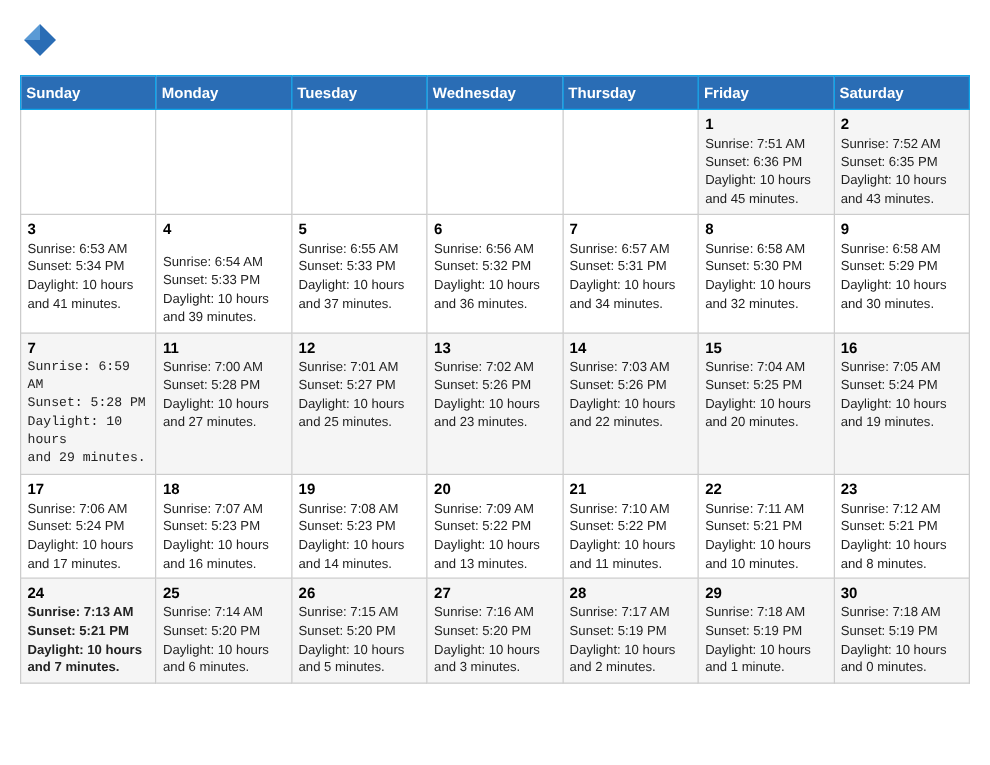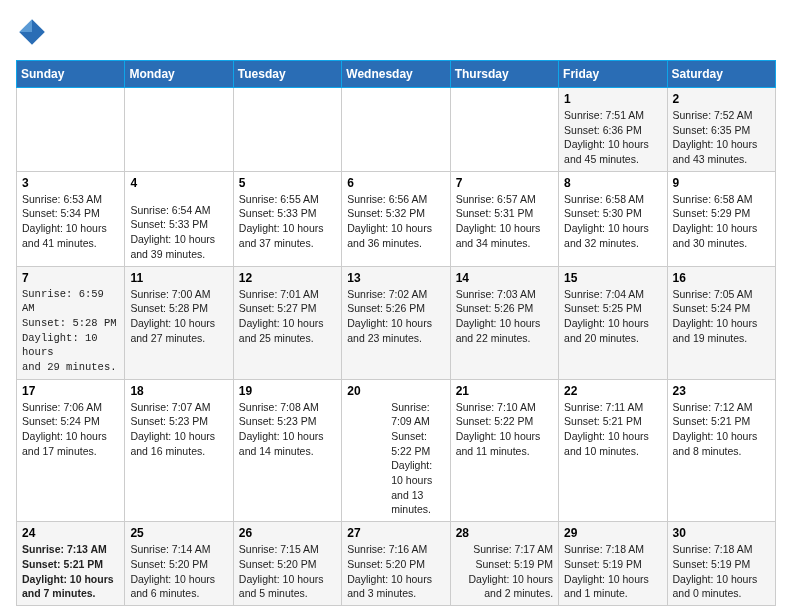--- a/index.html
+++ b/index.html
@@ -261,21 +261,21 @@
         </td>
         <td style="background: rgb(255, 255, 255);">
           <span class="day-num">19</span>
           <div class="day-detail" style="white-space: pre-line;">Sunrise: 7:08 AM
 Sunset: 5:23 PM
 Daylight: 10 hours
 and 14 minutes.</div>
         </td>
         <td style="background: rgb(255, 255, 255);">
           <span class="day-num">20</span>
-          <div class="day-detail" style="white-space: pre-line; margin-left: 44px;">Sunrise: 7:09 AM
+          <div class="day-detail" style="white-space: pre-line;">Sunrise: 7:09 AM
 Sunset: 5:22 PM
 Daylight: 10 hours
 and 13 minutes.</div>
         </td>
         <td style="background: rgb(255, 255, 255);">
           <span class="day-num">21</span>
           <div class="day-detail" style="white-space: pre-line;">Sunrise: 7:10 AM
 Sunset: 5:22 PM
 Daylight: 10 hours
 and 11 minutes.</div>
@@ -319,21 +319,21 @@
         </td>
         <td style="background: rgb(245, 245, 245);">
           <span class="day-num">27</span>
           <div class="day-detail" style="white-space: pre-line;">Sunrise: 7:16 AM
 Sunset: 5:20 PM
 Daylight: 10 hours
 and 3 minutes.</div>
         </td>
         <td style="background: rgb(245, 245, 245);">
           <span class="day-num">28</span>
-          <div class="day-detail" style="white-space: pre-line; text-align: right;">Sunrise: 7:17 AM
+          <div class="day-detail" style="white-space: pre-line;">Sunrise: 7:17 AM
 Sunset: 5:19 PM
 Daylight: 10 hours
 and 2 minutes.</div>
         </td>
         <td style="background: rgb(245, 245, 245);">
           <span class="day-num">29</span>
           <div class="day-detail" style="white-space: pre-line;">Sunrise: 7:18 AM
 Sunset: 5:19 PM
 Daylight: 10 hours
 and 1 minute.</div>

